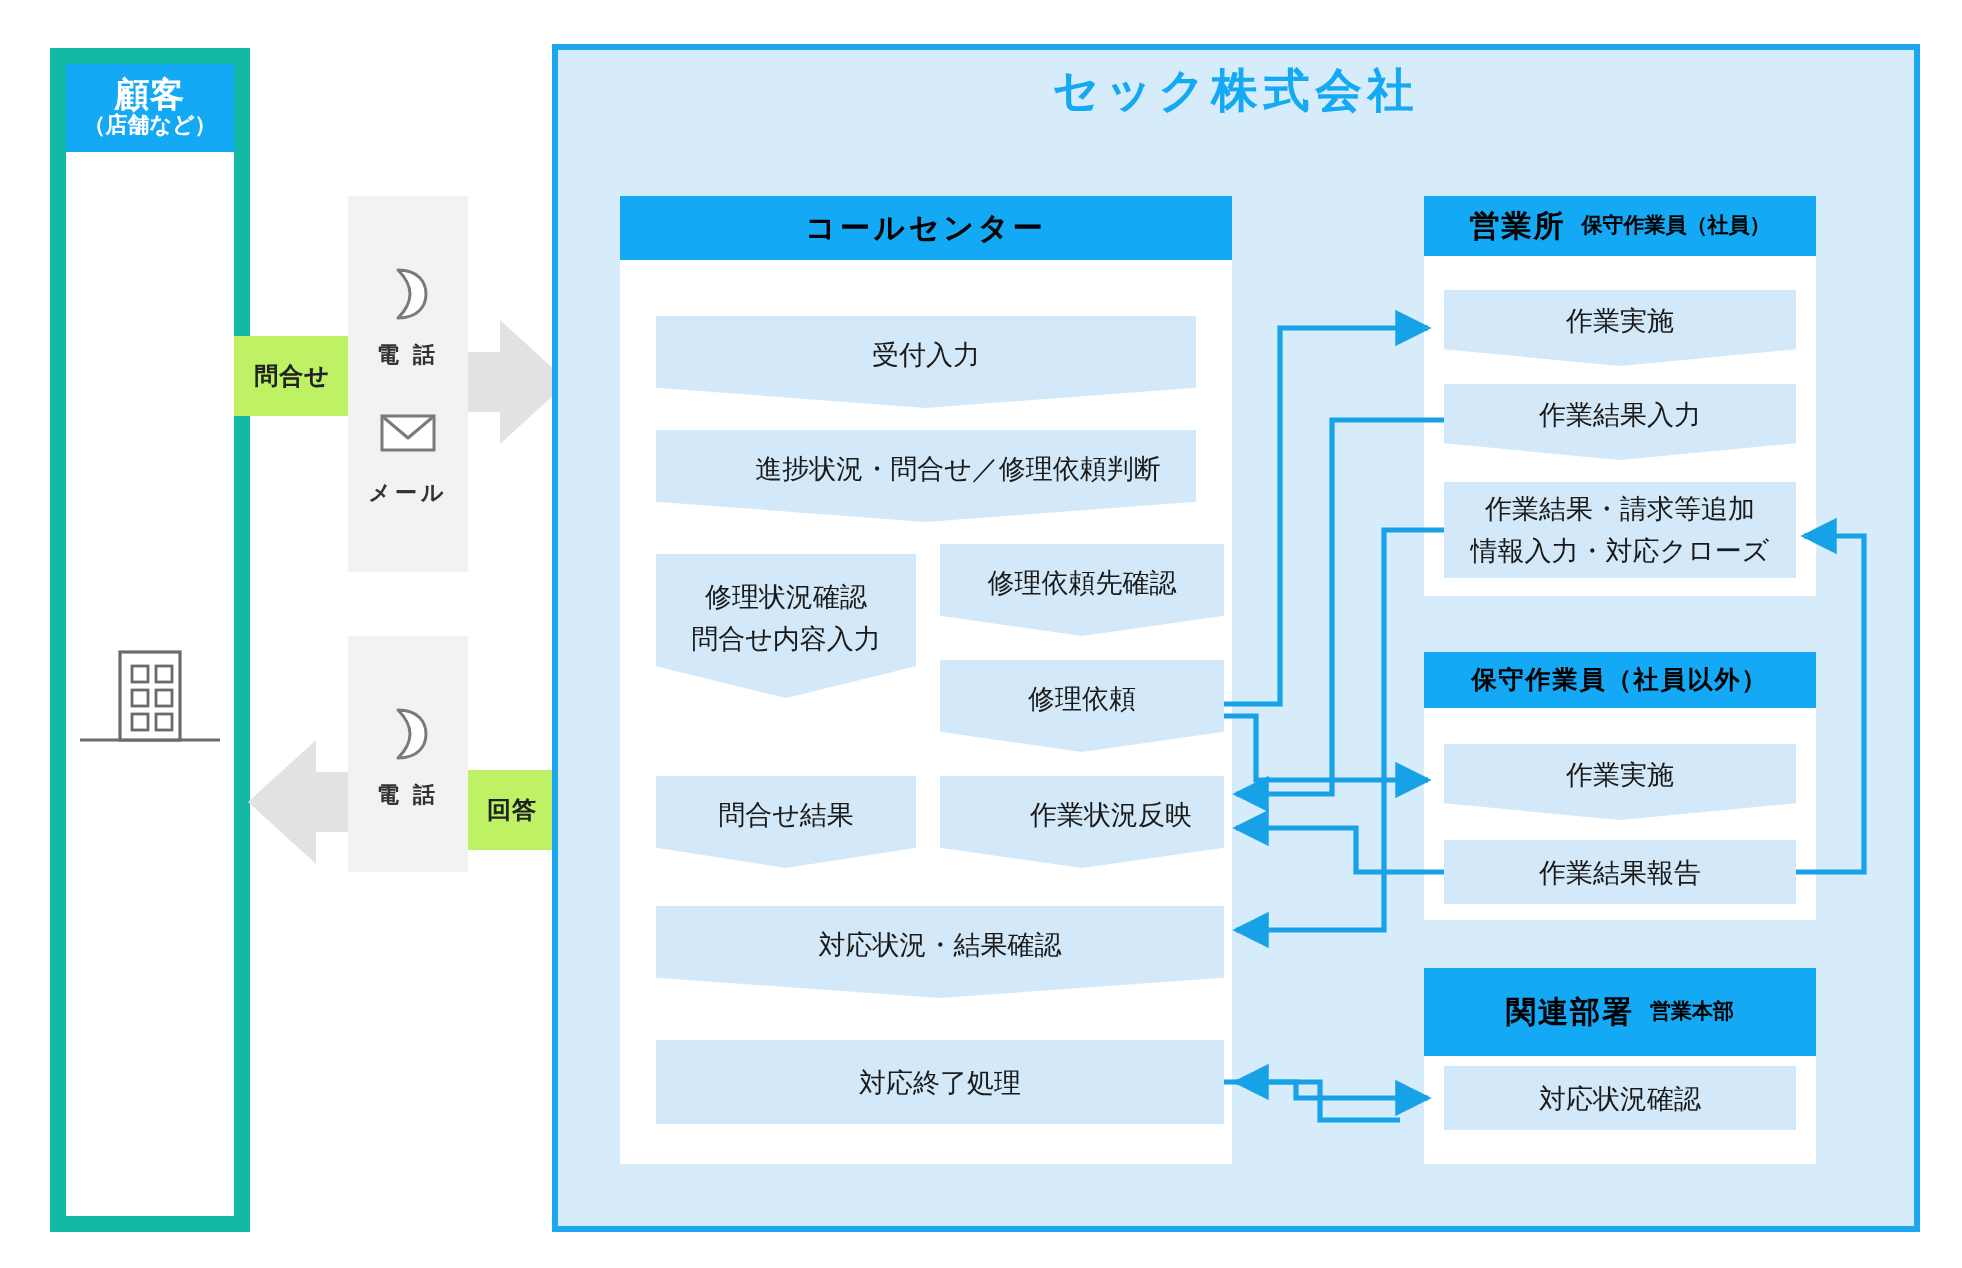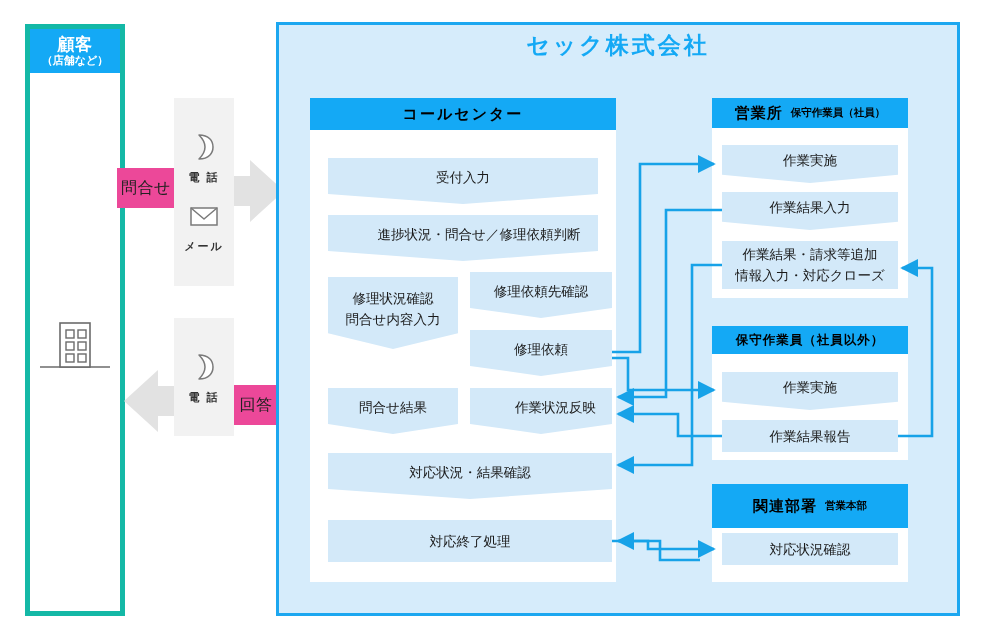--- a/index.html
+++ b/index.html
@@ -20,21 +20,21 @@
     overflow: hidden;
   }
 
   
   .customer-col {
     position: absolute;
     left: 25px;
     top: 24px;
     width: 100px;
     height: 592px;
-    border: 5px solid #14b8a6;
+    border: 8px solid #14b8a6;
     background: #ffffff;
     box-sizing: border-box;
   }
   .customer-head {
     position: absolute;
     left: 0;
     top: 0;
     width: 100%;
     height: 44px;
     background: #14a9f5;
@@ -92,24 +92,24 @@
     white-space: nowrap;
   }
 
   
   .big-arrow { position: absolute; }
   .big-arrow.right { left: 204px; top: 160px; width: 80px; height: 62px; }
   .big-arrow.left  { left: 124px; top: 370px; width: 80px; height: 62px; }
 
   .arrow-label {
     position: absolute;
-    background: #ec4899;
+    background: #bef264;
     color: #222222;
-    font-size: 16px;
-    font-weight: normal;
+    font-size: 12px;
+    font-weight: bold;
     letter-spacing: 0.5px;
     display: flex;
     align-items: center;
     justify-content: center;
     white-space: nowrap;
   }
   .arrow-label.inq { left: 117px; top: 168px; width: 58px; height: 40px; }
   .arrow-label.ans { left: 233px; top: 385px; width: 46px; height: 40px; }
 
   

